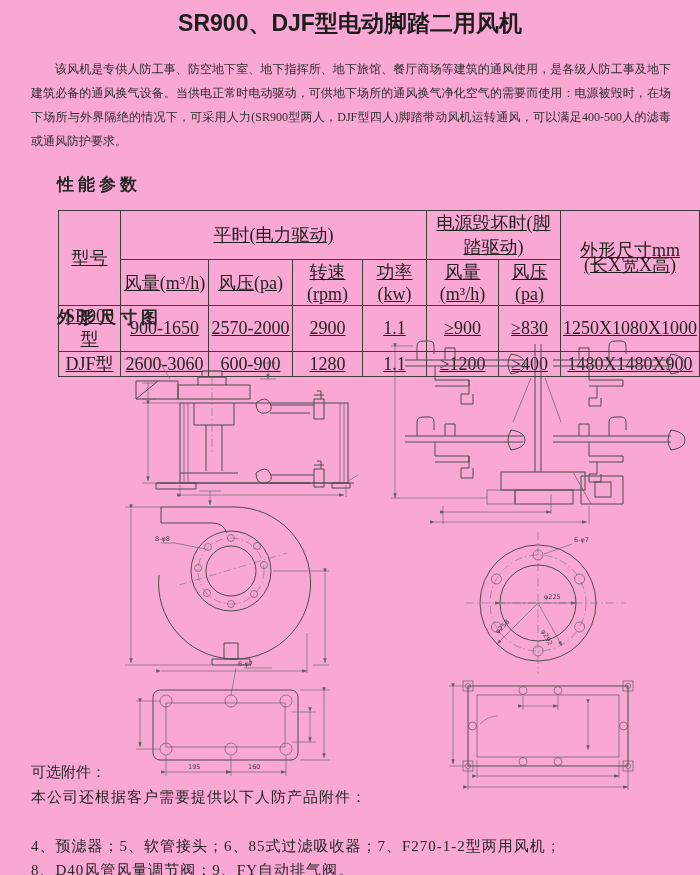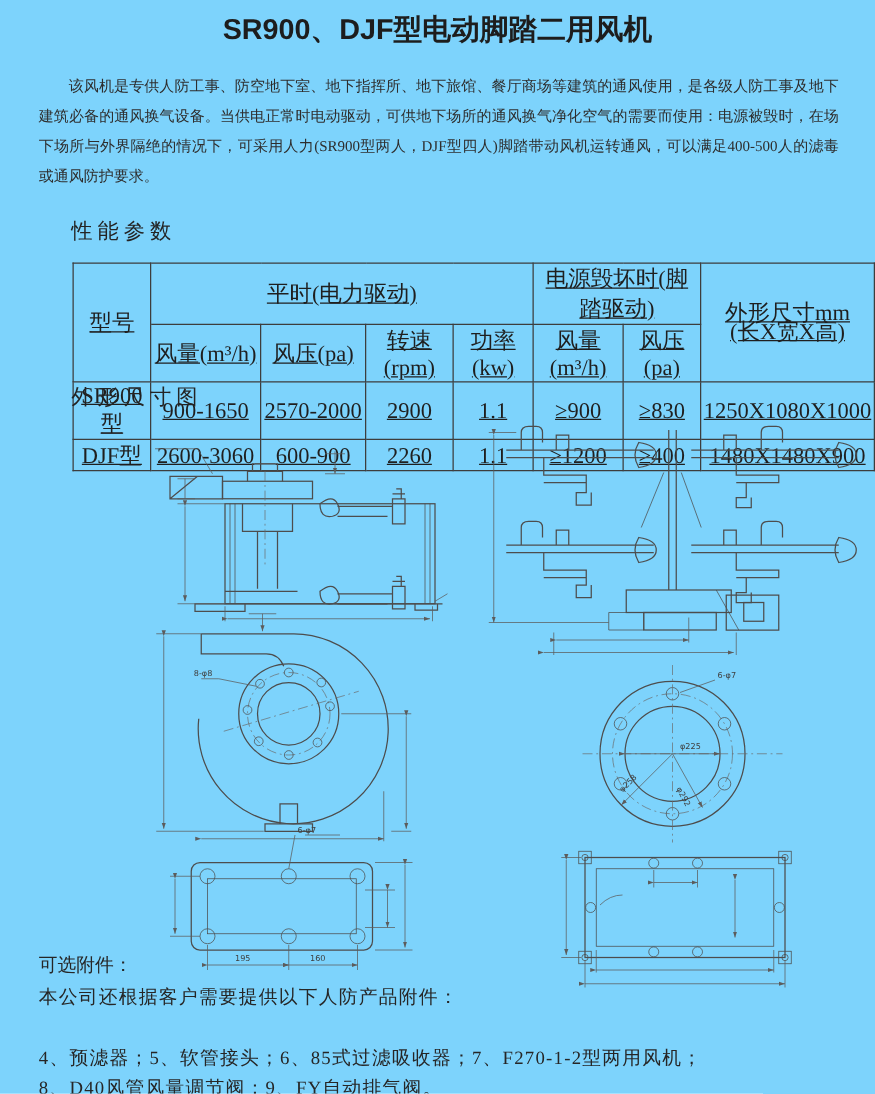--- a/index.html
+++ b/index.html
@@ -1,22 +1,22 @@
 <!DOCTYPE html>
 <html><head>
 <meta charset="utf-8">
 <style>
   html,body{margin:0;padding:0;}
-  .page{position:relative;width:700px;height:875px;background:#7dd3fc;overflow:hidden;
+  .page{position:relative;width:700px;height:875px;background:#f9a8d4;overflow:hidden;
         font-family:"Liberation Serif",serif;color:#2b2b2b;}
   .title{position:absolute;top:8px;left:0;width:700px;text-align:center;
          font-family:"Liberation Sans",sans-serif;font-weight:bold;font-size:23px;color:#1d1d1d;}
   .intro{position:absolute;top:57px;left:31px;width:640px;font-size:12px;line-height:24px;
          text-align:justify;text-indent:2em;color:#2e2e2e;}
-  .sec-head{position:absolute;font-family:"Liberation Sans",sans-serif;font-weight:400;
+  .sec-head{position:absolute;font-family:"Liberation Sans",sans-serif;font-weight:700;
             font-size:17px;letter-spacing:4px;color:#242424;}
   .sec-perf{top:173px;left:57px;}
   .sec-dim{top:306px;left:57px;}
 
   table.perf{position:absolute;top:210px;left:58px;border-collapse:collapse;
              font-size:18px;text-align:center;color:#1f1f1f;table-layout:fixed;text-decoration:underline;}
   table.perf td{border:1px solid #3d3d3d;padding:0 2px;height:20px;overflow:hidden;}
   table.perf .grp{height:21px;}
   .twoline{line-height:15px;}
 
@@ -81,21 +81,21 @@
       <td>2900</td>
       <td>1.1</td>
       <td>≥900</td>
       <td>≥830</td>
       <td>1250X1080X1000</td>
     </tr>
     <tr>
       <td>DJF型</td>
       <td>2600-3060</td>
       <td>600-900</td>
-      <td>2260</td>
+      <td>1280</td>
       <td>1.1</td>
       <td>≥1200</td>
       <td>≥400</td>
       <td>1480X1480X900</td>
     </tr>
   </tbody>
     </table>
 
   <div class="sec-head sec-dim">外形尺寸图</div>
 

